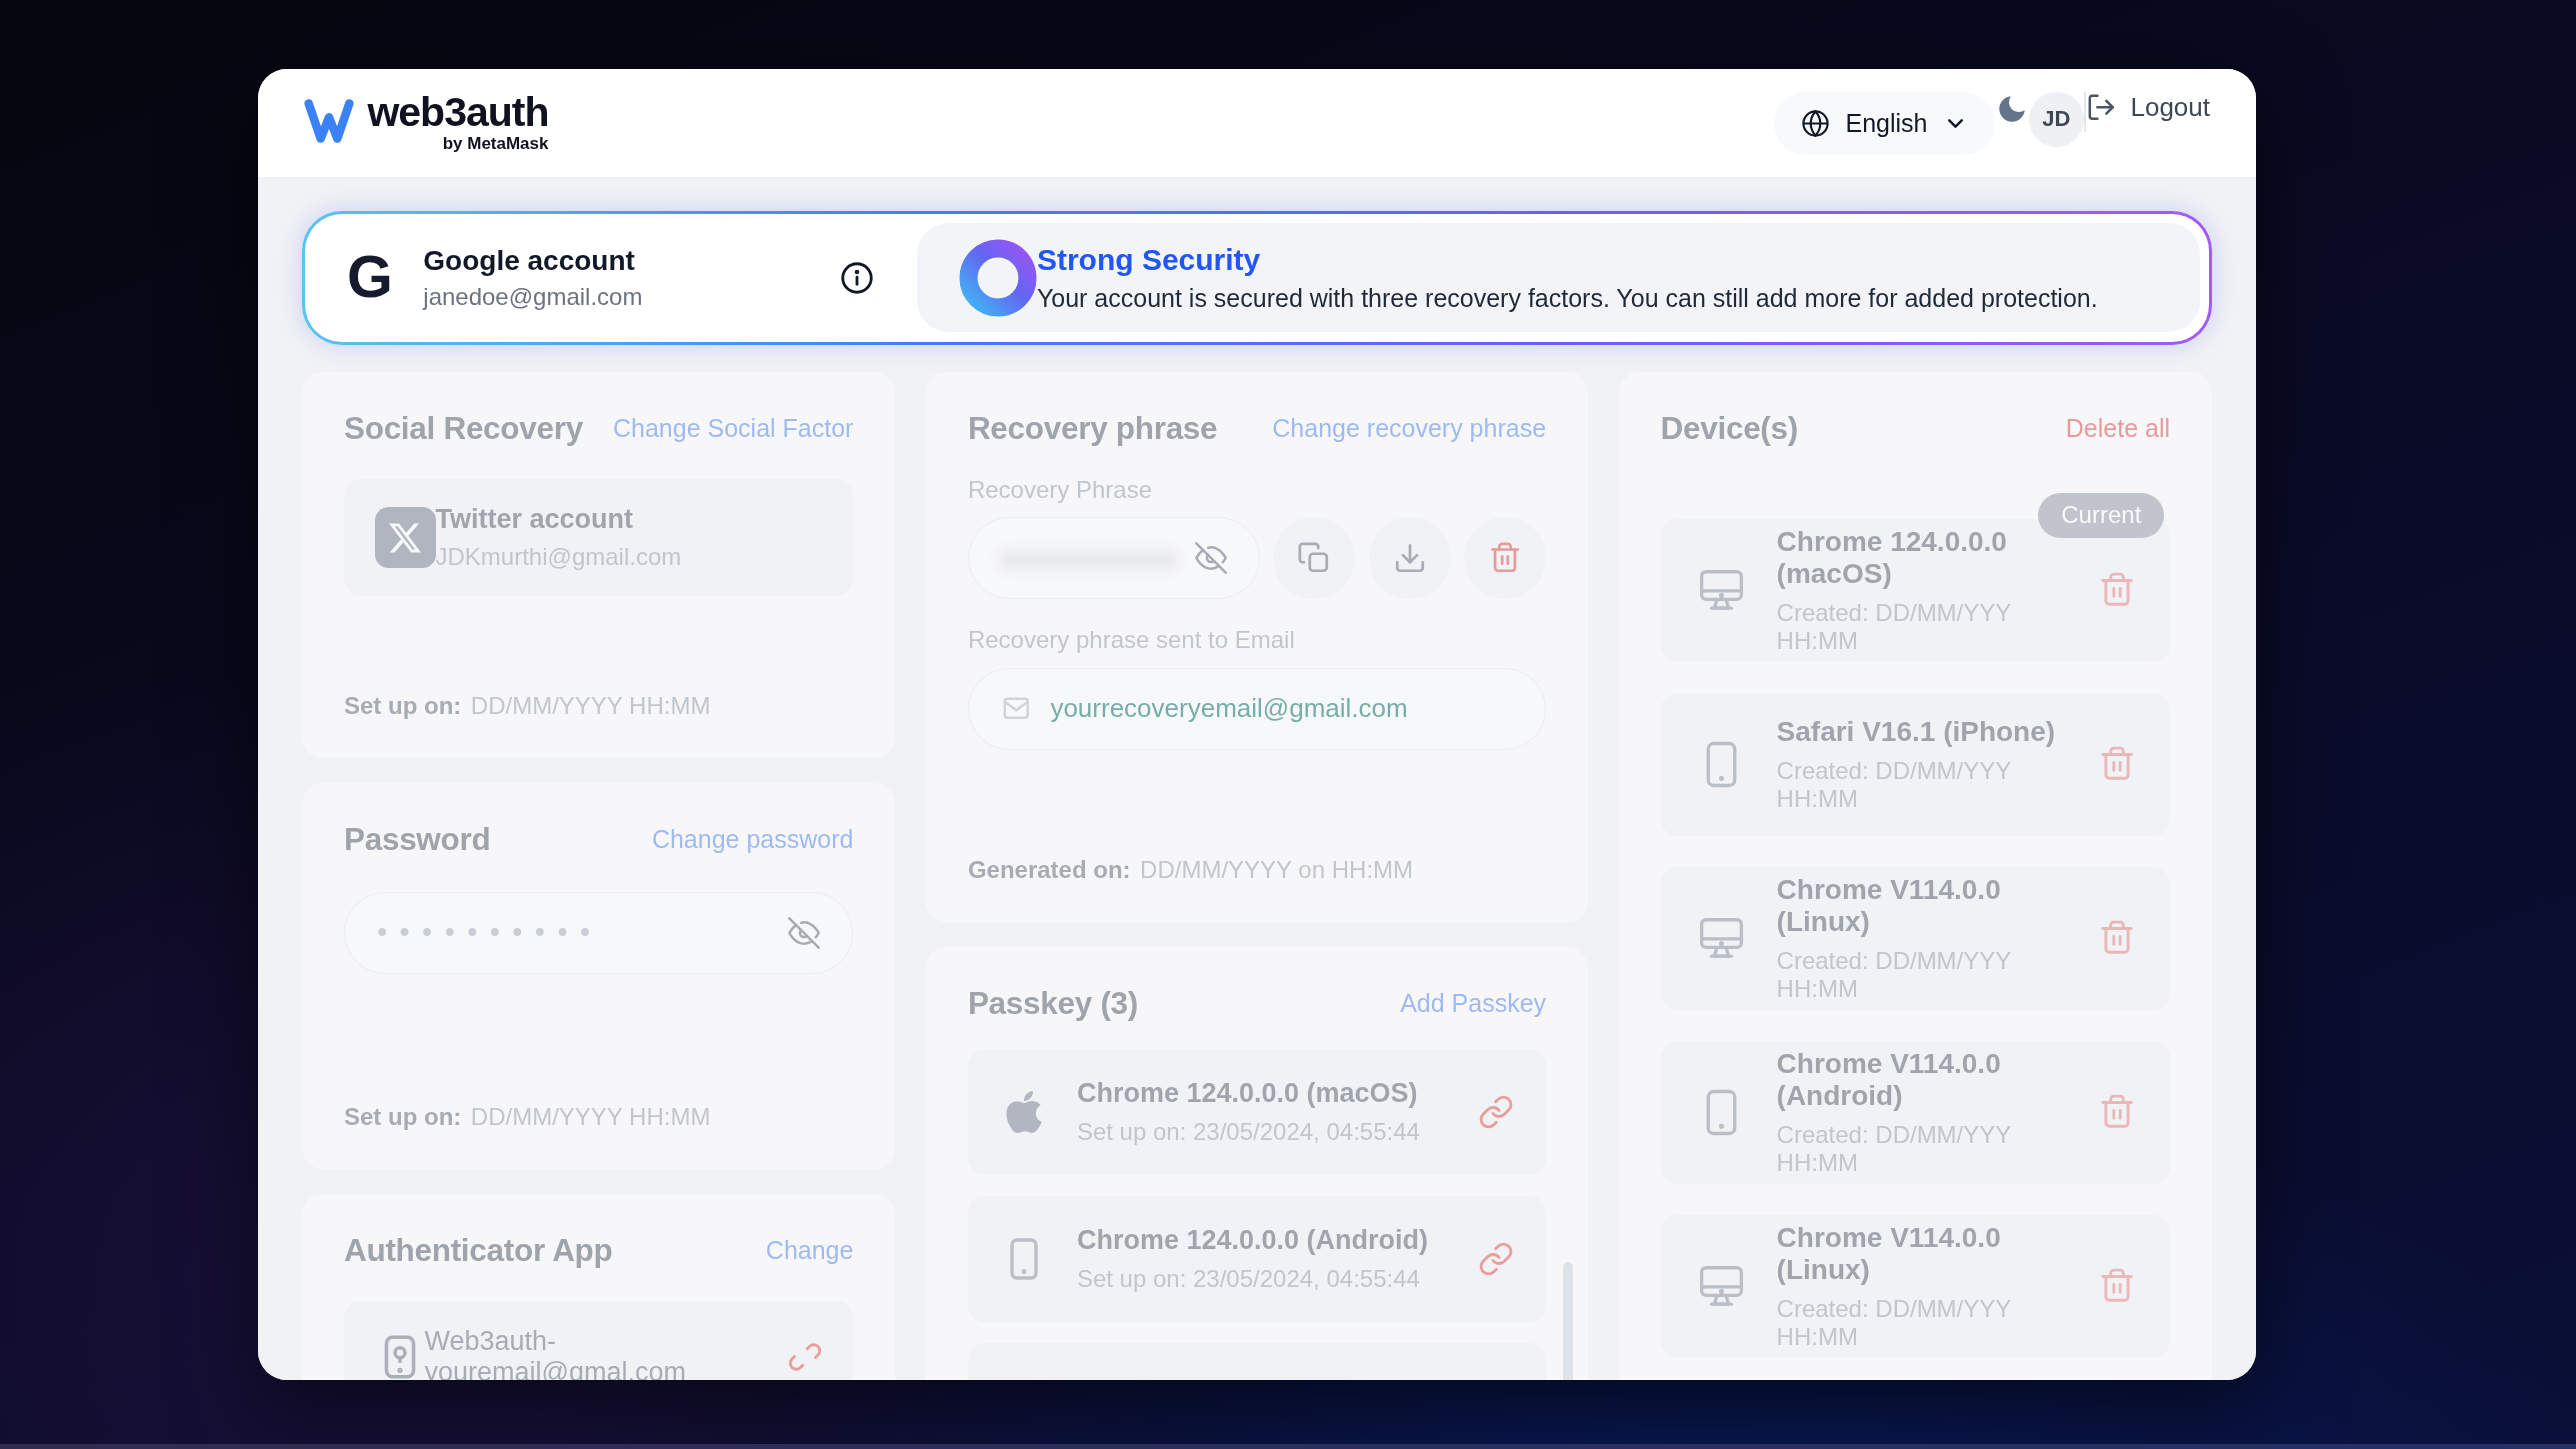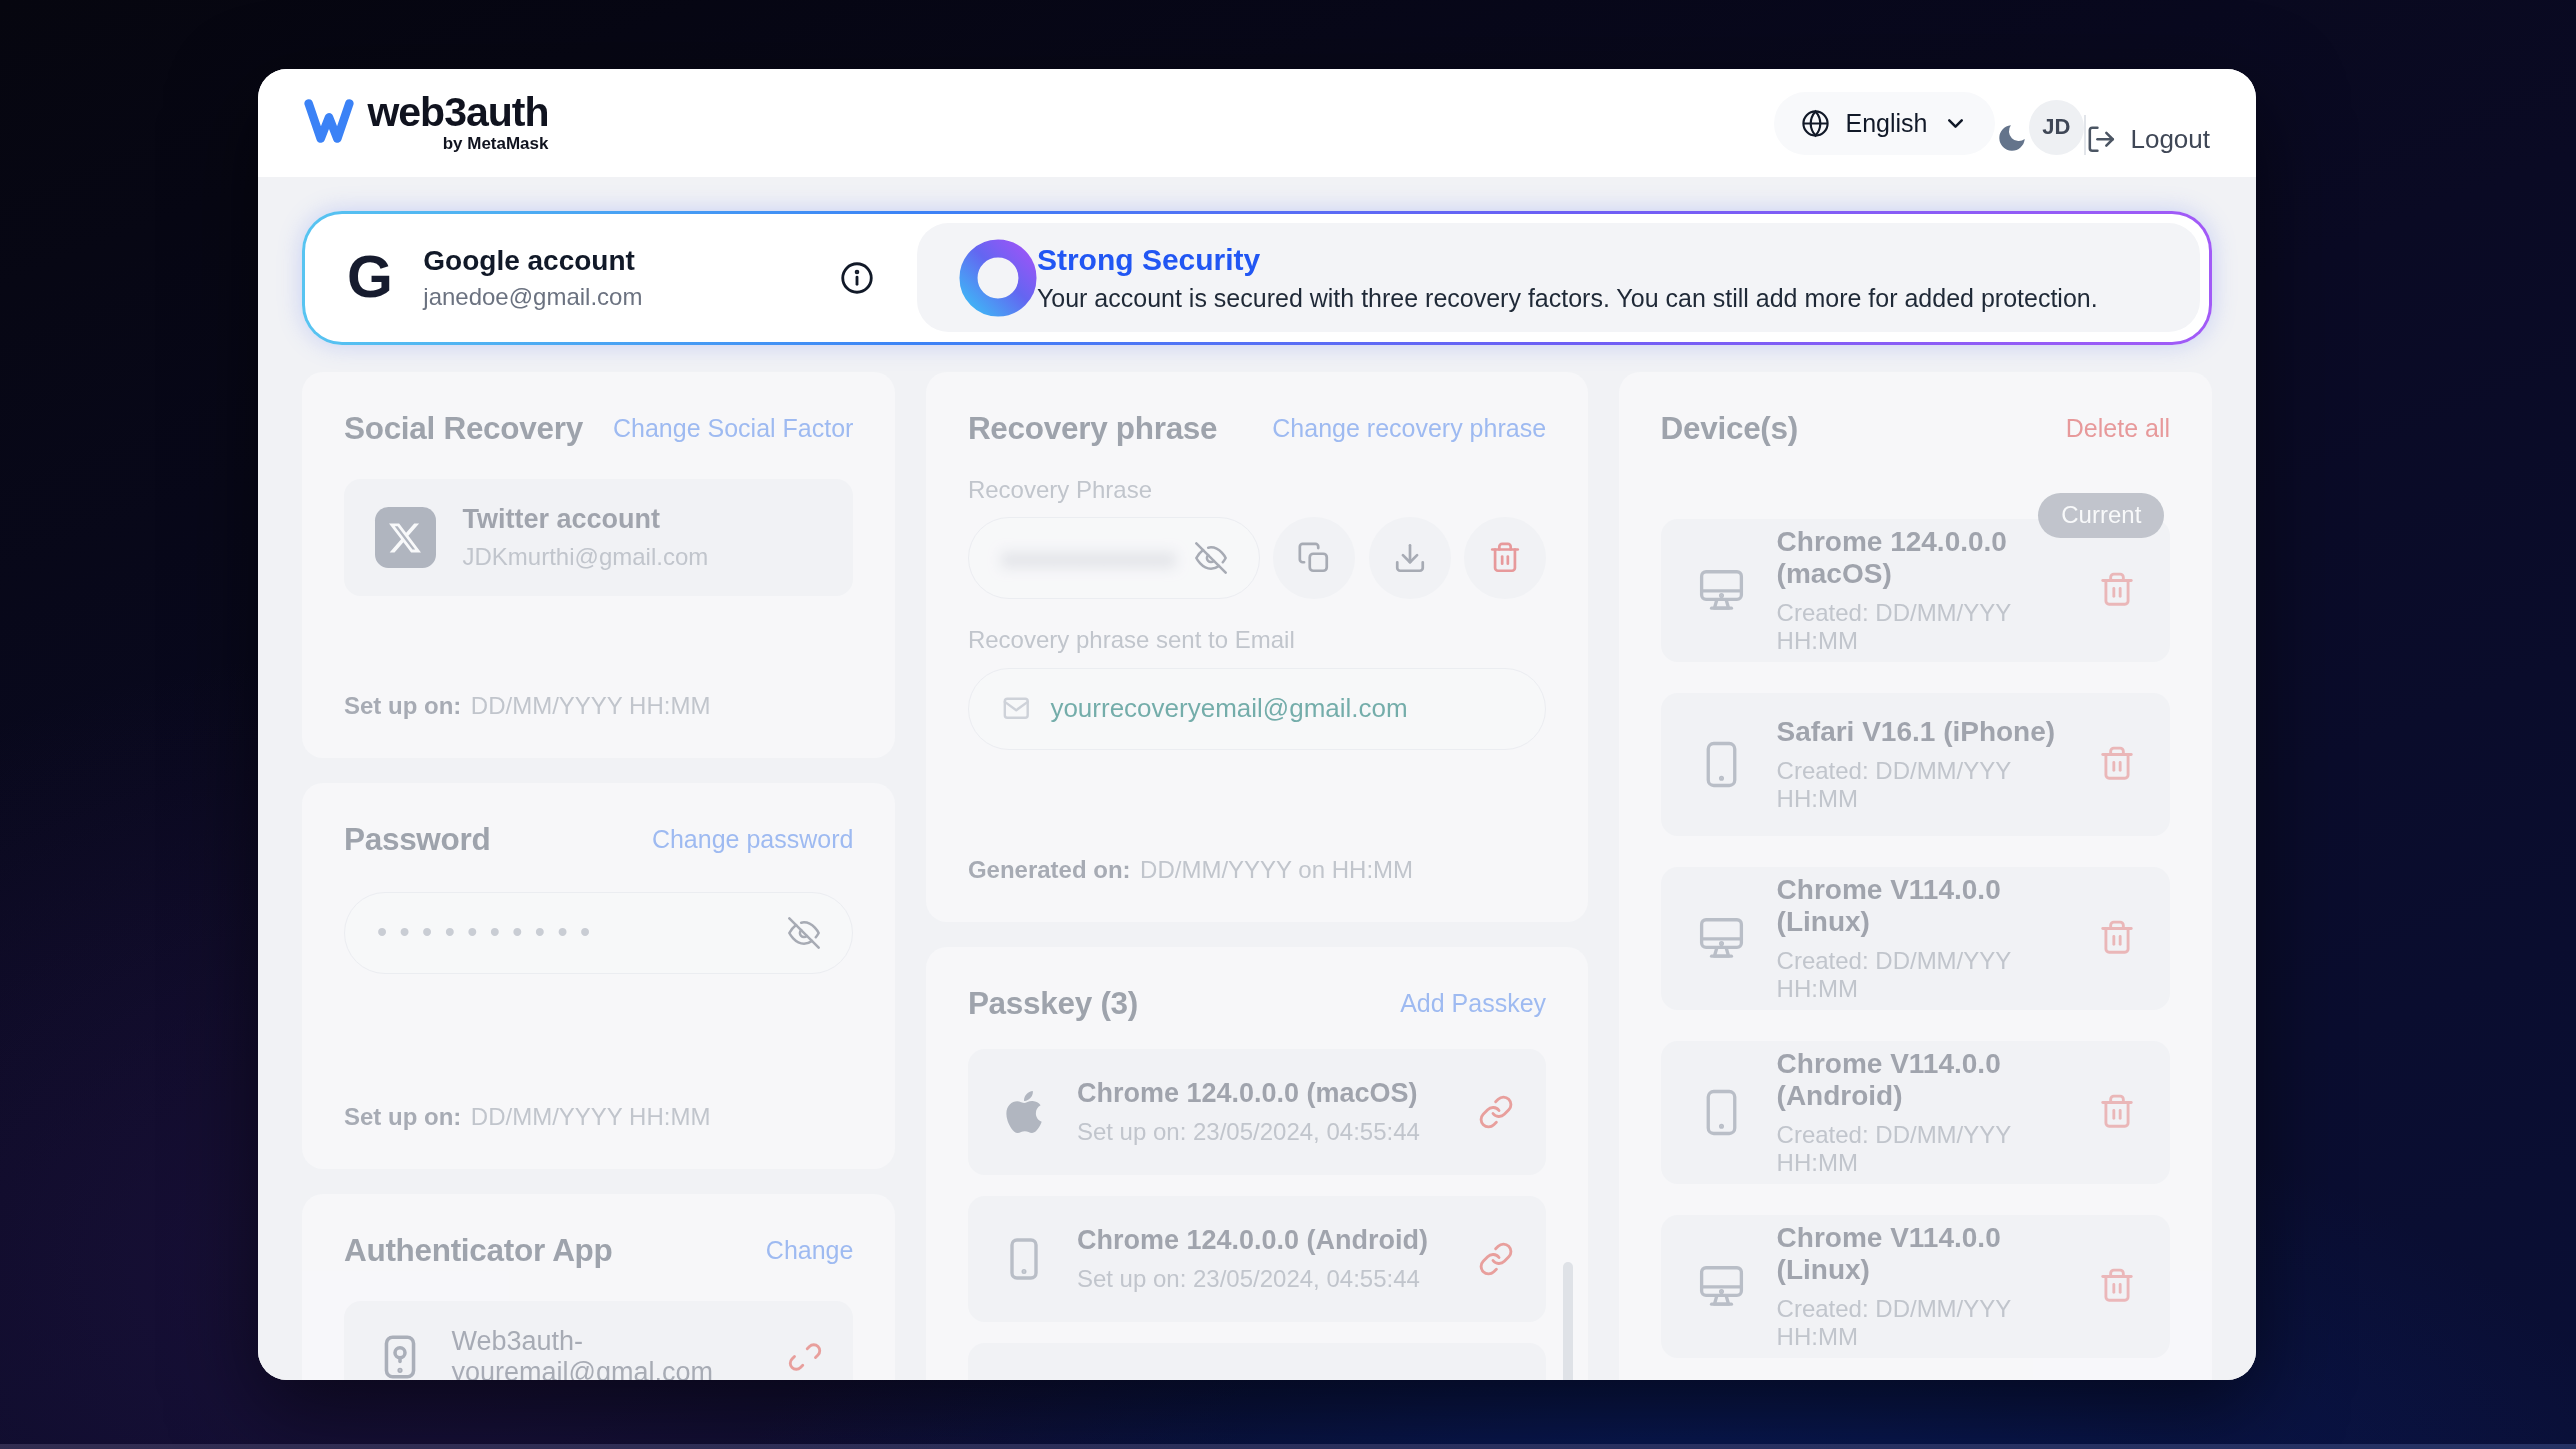--- a/index.html
+++ b/index.html
@@ -20,21 +20,21 @@
     display:flex;flex-direction:column;
   }
   
   .app-header{flex:0 0 108px;display:flex;align-items:center;justify-content:space-between;
     padding:0 46px;background:#fff;}
   .logo{display:flex;align-items:flex-start;gap:13.4px;}
   .logo-mark{width:50px;height:50px;margin-top:3.8px;}
   .logo-text{display:flex;flex-direction:column;align-items:flex-end;}
   .logo-name{font-size:41px;font-weight:700;color:#10131f;letter-spacing:-1px;line-height:1;}
   .logo-byline{font-size:17px;font-weight:700;color:#10131f;margin-top:1px;}
-  .header-right{display:flex;align-items:flex-end;}
+  .header-right{display:flex;align-items:flex-start;}
   .lang-pill{display:flex;align-items:center;gap:15.3px;background:#f8f9fb;border-radius:953px;
     padding:17px 27px;cursor:pointer;}
   .lang-label{font-size:25px;color:#111928;}
   .icon{display:inline-flex;align-items:center;justify-content:center;}
   .moon-btn{cursor:pointer;}
   .avatar{width:55px;height:55px;border-radius:50%;background:#eef0f3;display:flex;
     align-items:center;justify-content:center;font-size:22px;font-weight:600;color:#3f4756;cursor:pointer;}
   .header-divider{width:1.9px;height:40px;background:#e2e5ea;}
   .logout{display:flex;align-items:center;gap:14.3px;font-size:26px;color:#3f4756;cursor:pointer;}
   
@@ -60,21 +60,21 @@
   .col{display:flex;flex-direction:column;gap:25px;min-height:0;}
   .card{background:#fcfcfd;border-radius:21px;padding:38px 42px;display:flex;flex-direction:column;min-height:0;}
   .card-sr,.card-pw,.card-auth{flex:0 0 310px;}
   .card-rp{flex:0 0 474px;}
   .card-pk{flex:0 0 425px;padding-bottom:0;overflow:hidden;position:relative;}
   .card-dev{flex:0 0 978px;}
   .card-head{display:flex;justify-content:space-between;align-items:center;flex:0 0 auto;}
   .card-title{font-size:31.5px;font-weight:700;color:#5b6472;letter-spacing:-0.3px;}
   .card-link{font-size:25px;color:#5b8def;cursor:pointer;}
   .card-link.danger{color:#e05252;}
-  .item-box{background:#f1f2f5;border-radius:17px;padding:25px 30.5px;display:flex;align-items:center;gap:27px;}
+  .item-box{background:#f1f2f5;border-radius:17px;padding:25px 30.5px;display:flex;align-items:center;}
   .item-title{font-size:27px;font-weight:600;color:#5f6573;}
   .item-sub{font-size:24px;color:#9aa1ac;margin-top:8.6px;}
   .setup-line{font-size:24px;color:#9aa1ac;}
   .setup-line b{color:#6b7280;font-weight:700;margin-right:9.5px;}
   .x-badge{width:61px;height:61px;border-radius:13.4px;background:#7b8494;display:flex;
     align-items:center;justify-content:center;flex:0 0 61px;}
   .pill-input{height:80px;border:1.9px solid #e7e9ee;border-radius:953px;background:#fdfdfe;
     display:flex;align-items:center;padding:0 32px;gap:19px;}
   .pw-dots{font-size:29px;letter-spacing:12.4px;color:#aab0ba;line-height:1;}
   .mt-a{margin-top:auto;}

